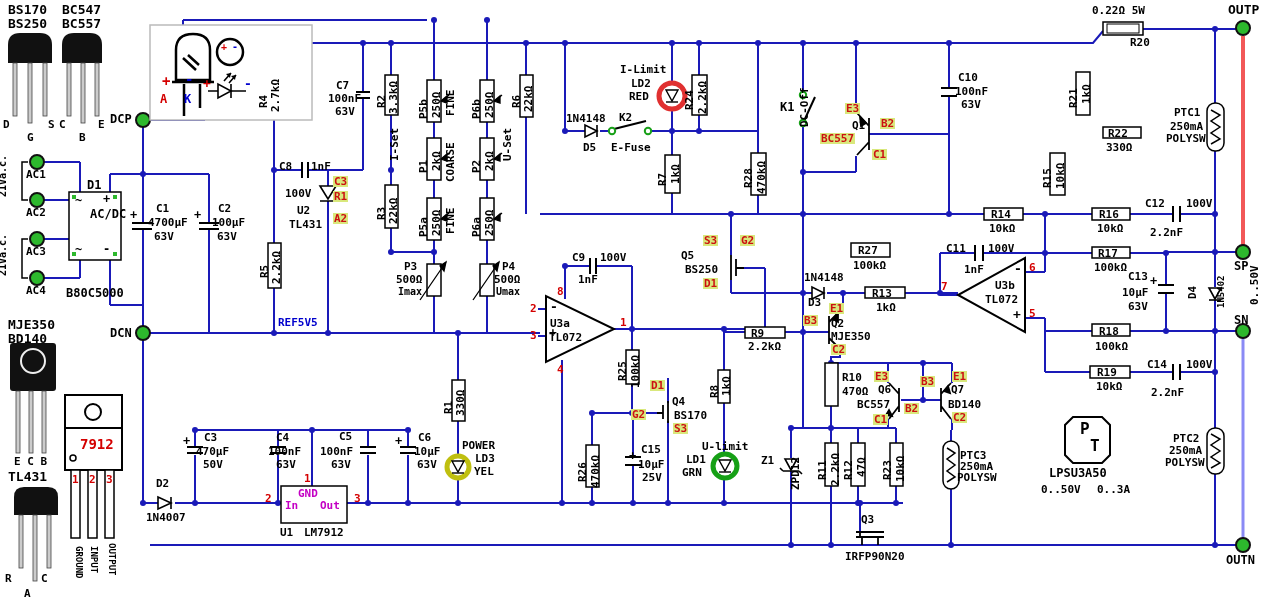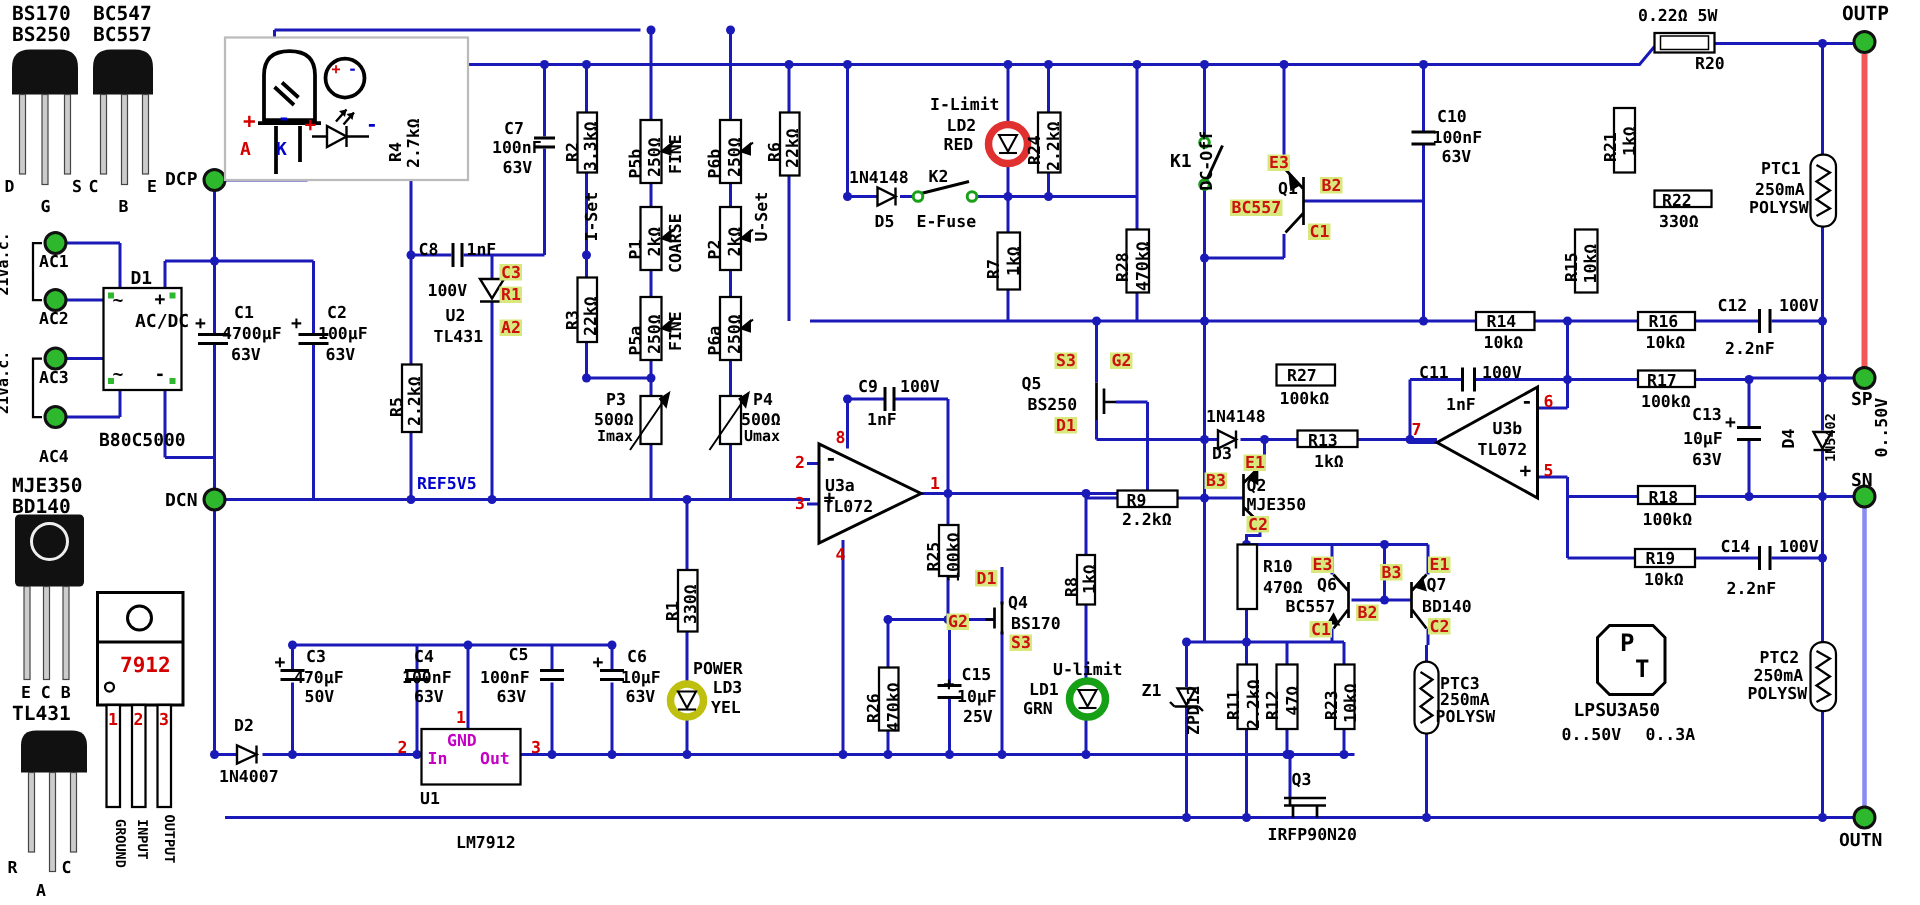--- a/index.html
+++ b/index.html
@@ -352,21 +352,21 @@
       <div class="lbl bl" style="left: 184px; top: 93px; font-size: 12px;">K</div>
       <div class="lbl r" style="left: 221px; top: 42px; font-size: 10px;">+</div>
       <div class="lbl bl" style="left: 232px; top: 42px; font-size: 10px;">-</div>
       <div class="lbl r" style="left: 203px; top: 77px; font-size: 13px;">+</div>
       <div class="lbl bl" style="left: 244px; top: 77px; font-size: 13px;">-</div>
       <div class="lbl rot" style="left: 8px; top: 187px; font-size: 10px;">21Va.c.</div>
       <div class="lbl rot" style="left: 8px; top: 266px; font-size: 10px;">21Va.c.</div>
       <div class="lbl" style="left: 26px; top: 169px;">AC1</div>
       <div class="lbl" style="left: 26px; top: 207px;">AC2</div>
       <div class="lbl" style="left: 26px; top: 246px;">AC3</div>
-      <div class="lbl" style="left: 26px; top: 285px; margin-top: 14px;">AC4</div>
+      <div class="lbl" style="left: 26px; top: 285px;">AC4</div>
       <div class="lbl" style="left: 87px; top: 179px; font-size: 12px;">D1</div>
       <div class="lbl" style="left: 75px; top: 208px; font-size: 12px; margin-left: 15px;">AC/DC</div>
       <div class="lbl" style="left: 66px; top: 287px; font-size: 12px;">B80C5000</div>
       <div class="lbl" style="left: 75px; top: 194px; font-size: 12px;">~</div>
       <div class="lbl" style="left: 103px; top: 193px; font-size: 12px;">+</div>
       <div class="lbl" style="left: 75px; top: 243px; font-size: 12px;">~</div>
       <div class="lbl" style="left: 103px; top: 243px; font-size: 12px;">-</div>
       <div class="lbl" style="left: 110px; top: 113px; font-size: 12px;">DCP</div>
       <div class="lbl" style="left: 110px; top: 327px; font-size: 12px;">DCN</div>
       <div class="lbl" style="left: 156px; top: 203px;">C1</div>
@@ -564,21 +564,21 @@
       <div class="lbl" style="left: 268px; top: 446px;">100nF</div>
       <div class="lbl" style="left: 276px; top: 459px;">63V</div>
       <div class="lbl" style="left: 339px; top: 431px;">C5</div>
       <div class="lbl" style="left: 320px; top: 446px;">100nF</div>
       <div class="lbl" style="left: 331px; top: 459px;">63V</div>
       <div class="lbl" style="left: 418px; top: 432px;">C6</div>
       <div class="lbl" style="left: 414px; top: 446px;">10µF</div>
       <div class="lbl" style="left: 417px; top: 459px;">63V</div>
       <div class="lbl" style="left: 395px; top: 435px; font-size: 12px;">+</div>
       <div class="lbl" style="left: 280px; top: 527px;">U1</div>
-      <div class="lbl" style="left: 304px; top: 556px;">LM7912</div>
+      <div class="lbl" style="left: 304px; top: 527px;">LM7912</div>
       <div class="lbl m" style="left: 298px; top: 488px;">GND</div>
       <div class="lbl m" style="left: 285px; top: 500px;">In</div>
       <div class="lbl m" style="left: 320px; top: 500px;">Out</div>
       <div class="lbl r" style="left: 304px; top: 473px;">1</div>
       <div class="lbl r" style="left: 265px; top: 493px;">2</div>
       <div class="lbl r" style="left: 354px; top: 493px;">3</div>
       <div class="lbl rot" style="left: 454px; top: 403px;">R1</div>
       <div class="lbl rot" style="left: 466px; top: 405px;">330Ω</div>
       <div class="lbl" style="left: 462px; top: 440px;">POWER</div>
       <div class="lbl" style="left: 475px; top: 453px;">LD3</div>

